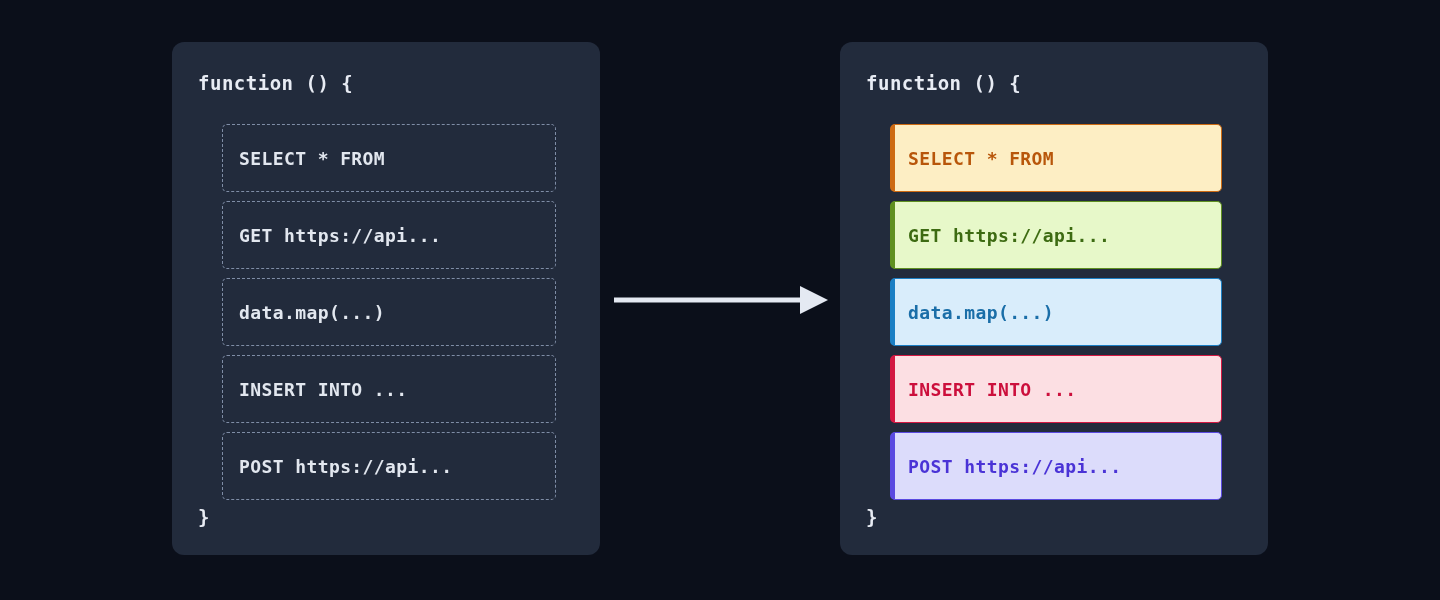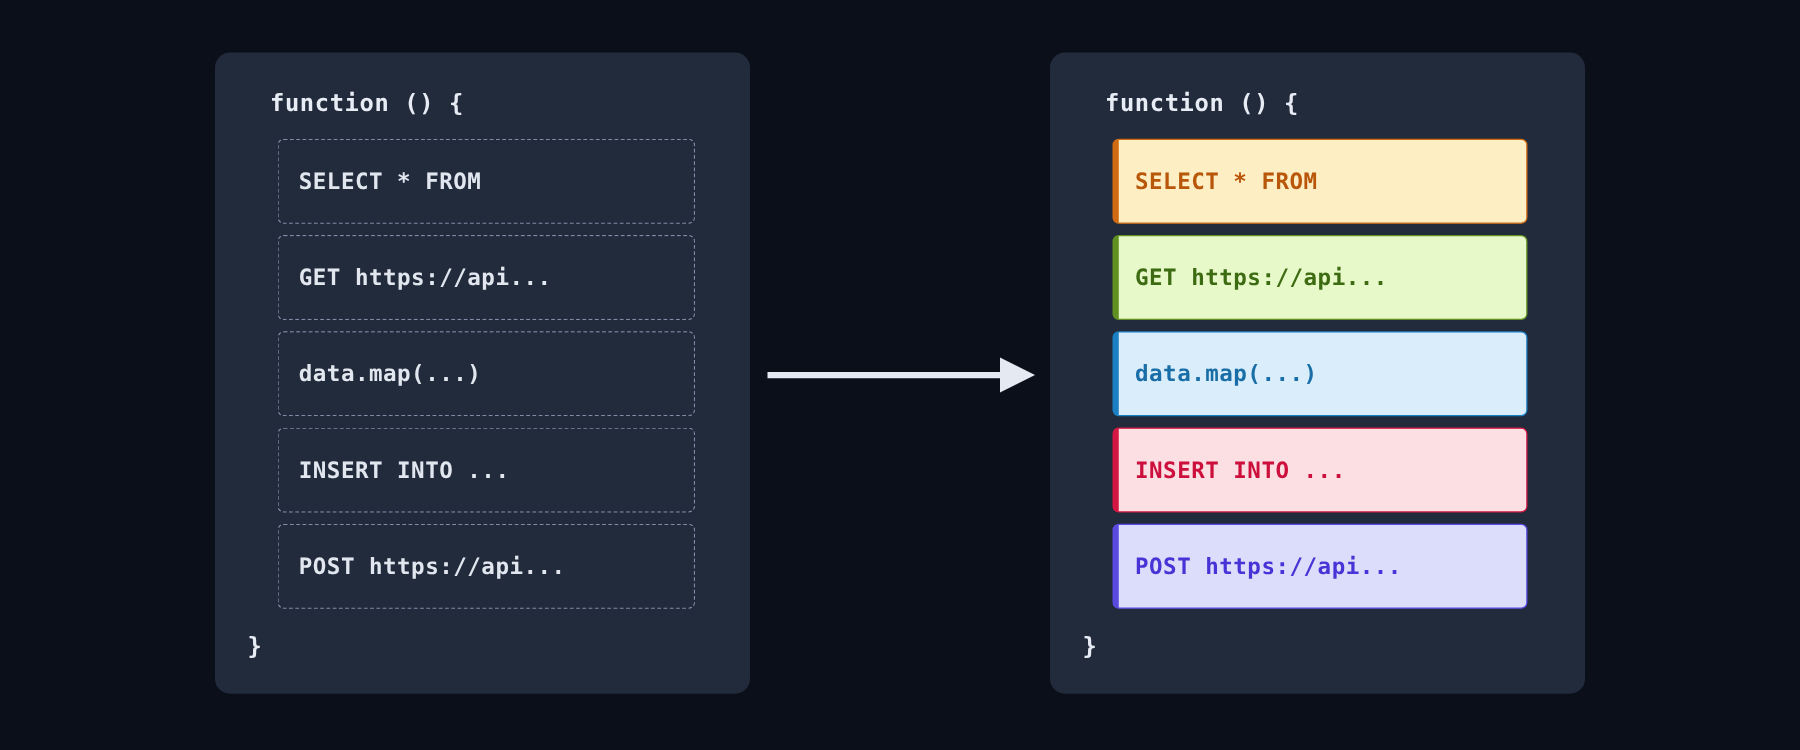--- a/index.html
+++ b/index.html
@@ -47,39 +47,38 @@
 
   .fn-open {
     position: absolute;
     left: 26px;
     top: 30px;
     font-size: 19px;
     font-weight: bold;
     letter-spacing: 0.5px;
     color: #e8ecf4;
     white-space: pre;
-    margin-left: 18px;
   }
 
   .fn-close {
     position: absolute;
     left: 26px;
     top: 464px;
     font-size: 19px;
     font-weight: bold;
     letter-spacing: 0.5px;
     color: #e8ecf4;
     white-space: pre;
   }
 
   
   .stmt-list {
     position: absolute;
     left: 50px;
-    top: 69px;
+    top: 82px;
     width: 334px;
     text-align: right;
   }
 
   .stmt-list.after {
     left: 50px;
     width: 332px;
   }
 
   

